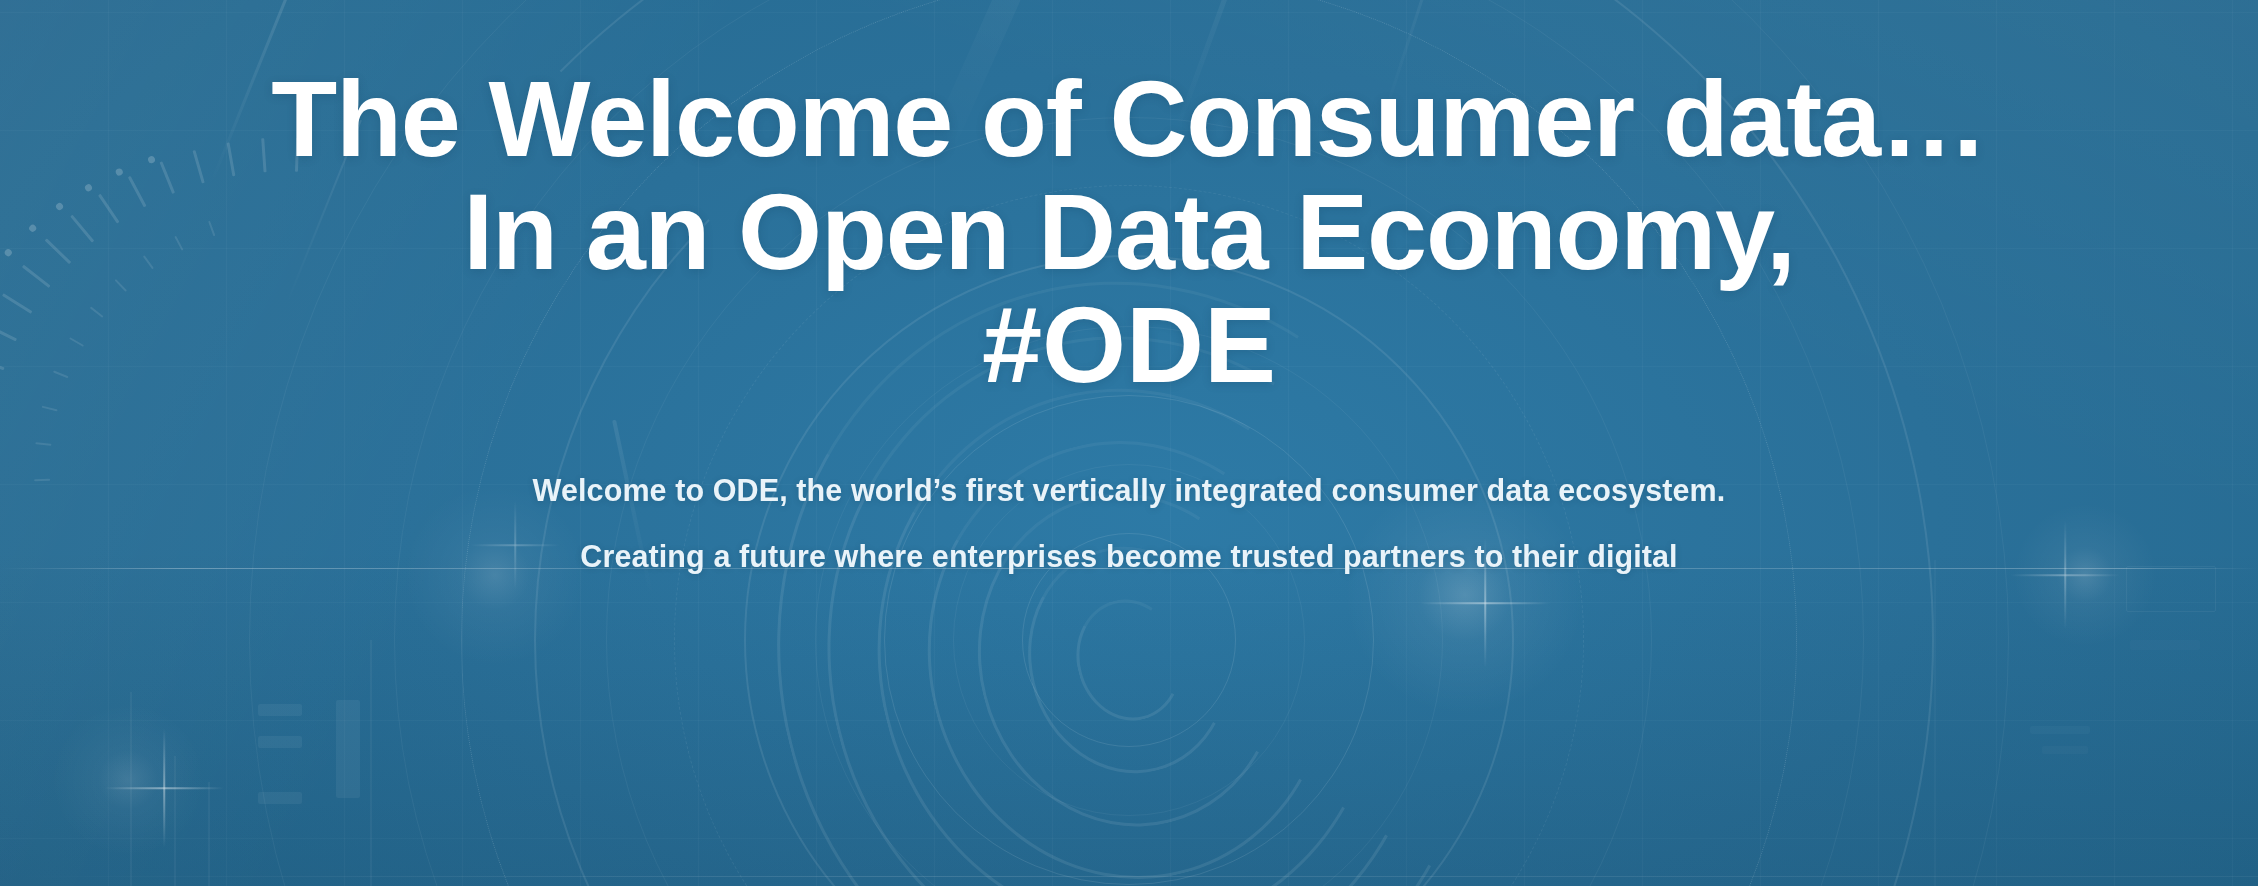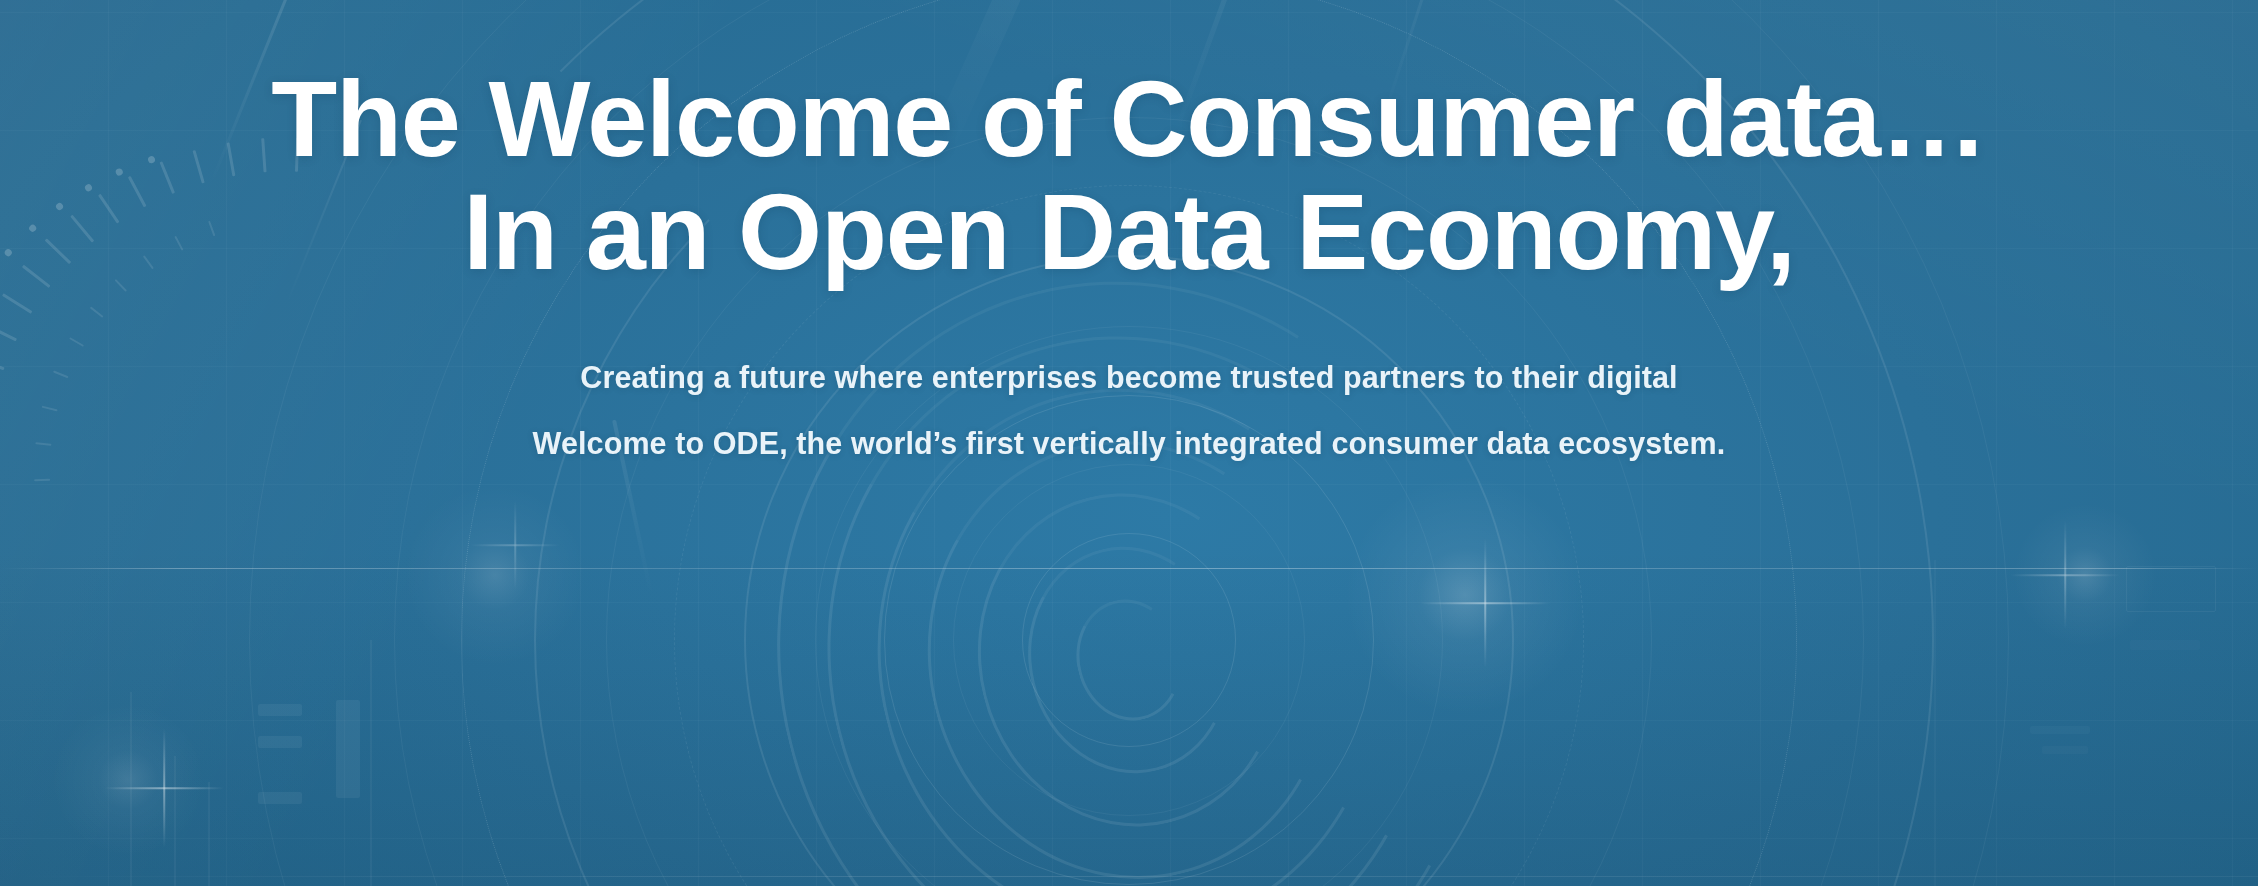--- a/index.html
+++ b/index.html
@@ -295,21 +295,22 @@
     <div class="star" style="left:1420px;top:538px;width:130px;height:130px;opacity:.75;"></div>
     <div class="star" style="left:2010px;top:520px;width:110px;height:110px;opacity:.55;"></div>
     <div class="star" style="left:104px;top:728px;width:120px;height:120px;opacity:.8;"></div>
     <div class="star" style="left:470px;top:500px;width:90px;height:90px;opacity:.4;"></div>
   </div>
 
   <div class="content">
     <h1 class="headline">
       <span class="hl-line l1">The Welcome of Consumer data…</span>
       <span class="hl-line l2">In an Open Data Economy,</span>
+      <span class="hl-line l3">#ODE</span>
     </h1>
 
     <p class="subtitle">
+      <span class="sub-line">Welcome to ODE, the world’s first vertically integrated consumer data ecosystem.</span>
       <span class="sub-line">Creating a future where enterprises become trusted partners to their digital</span>
-      <span class="sub-line">Welcome to ODE, the world’s first vertically integrated consumer data ecosystem.</span>
     </p>
   </div>
 
 </div>
 
 </body></html>

